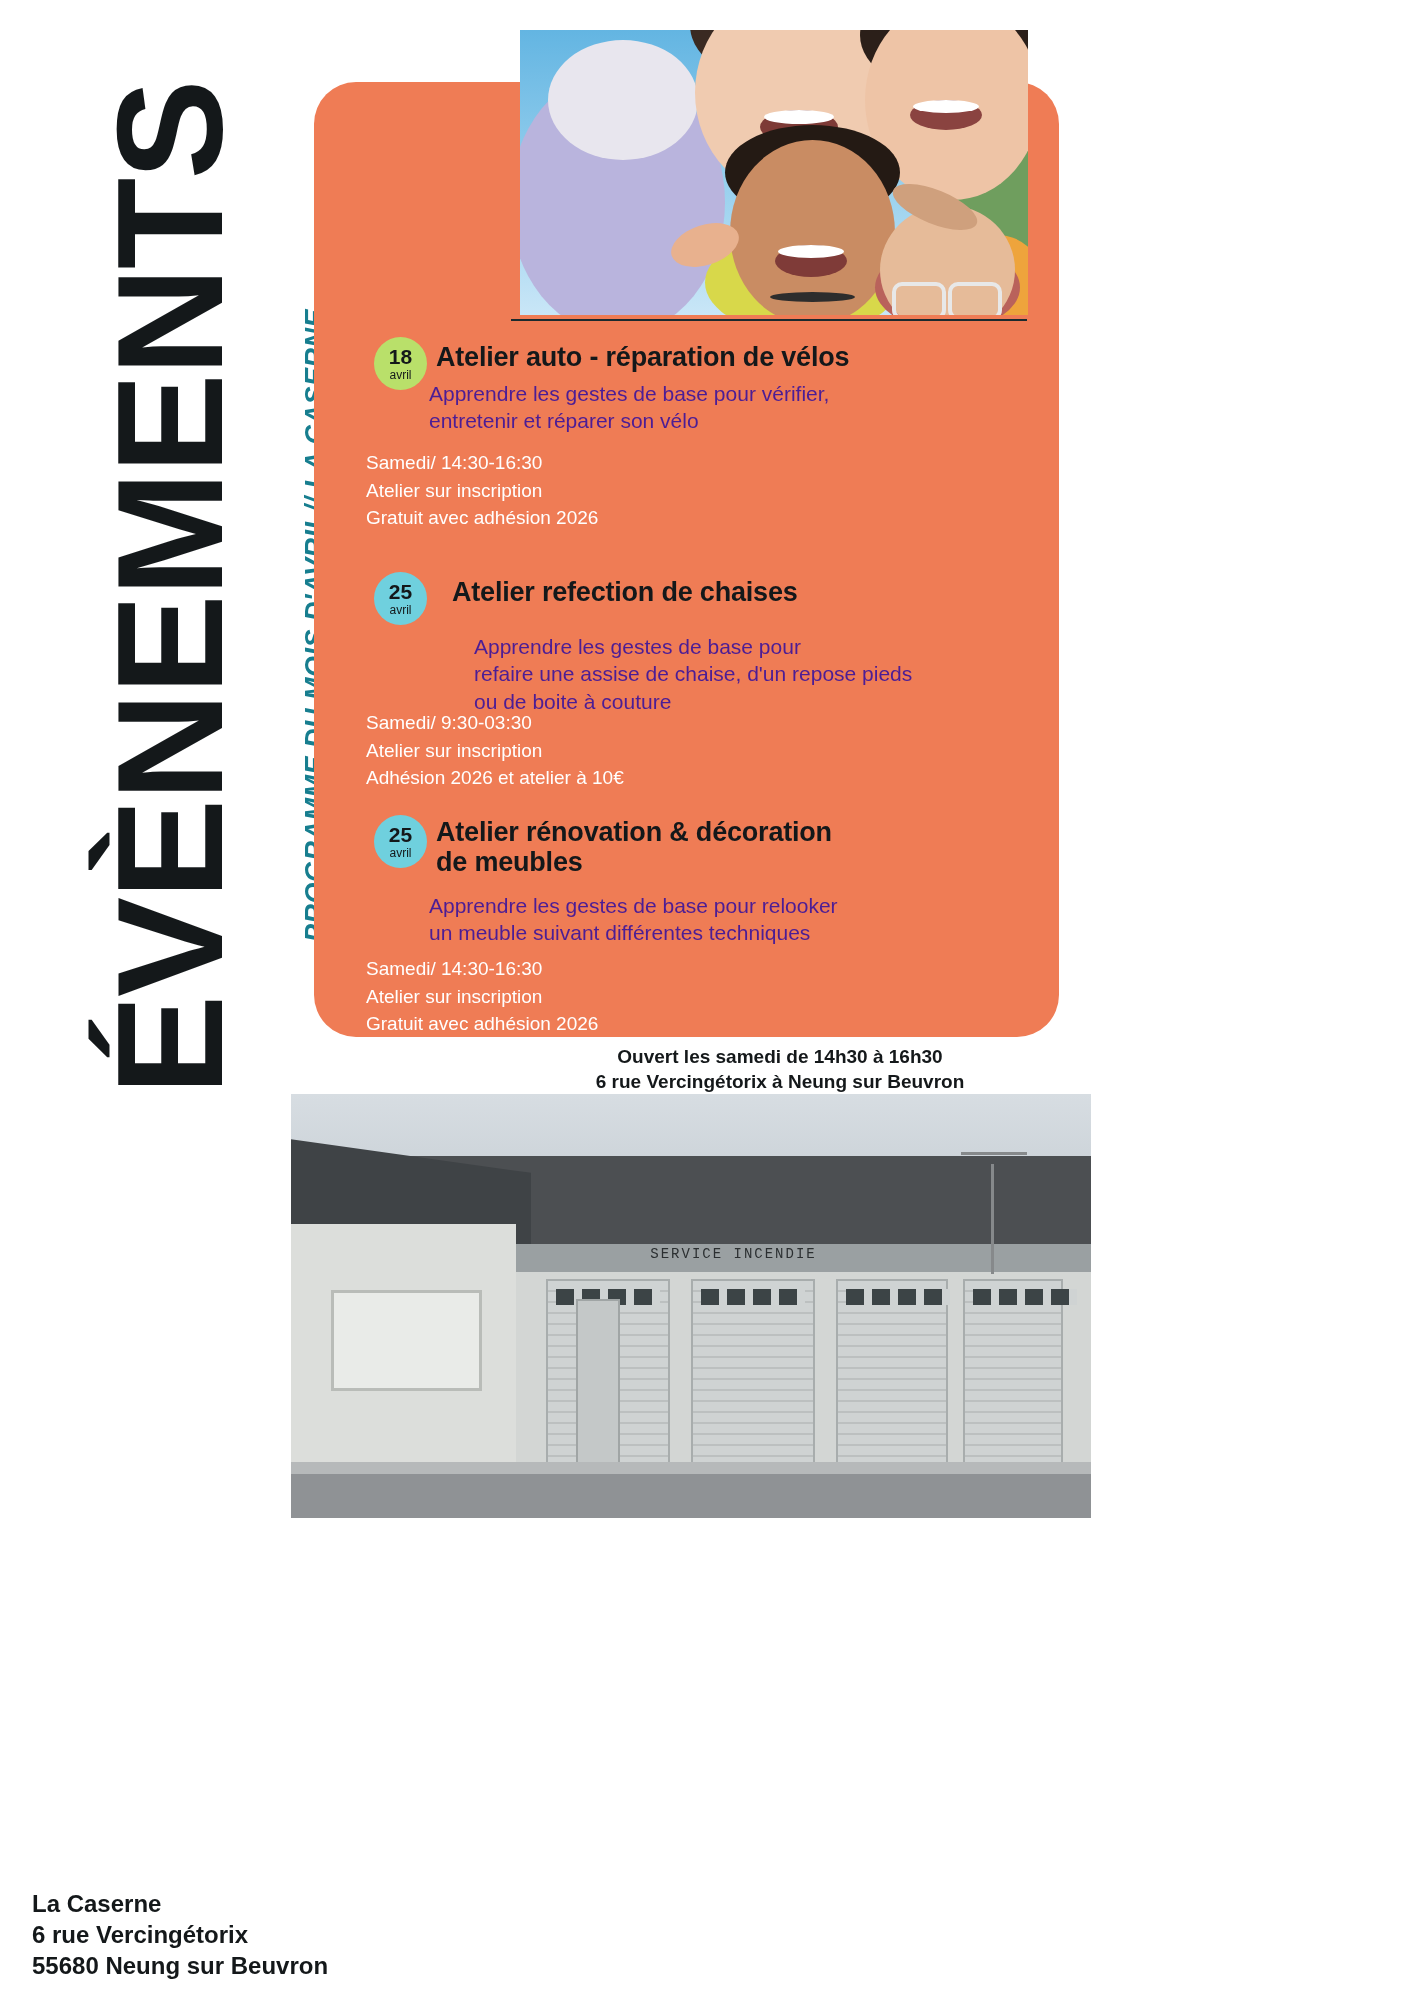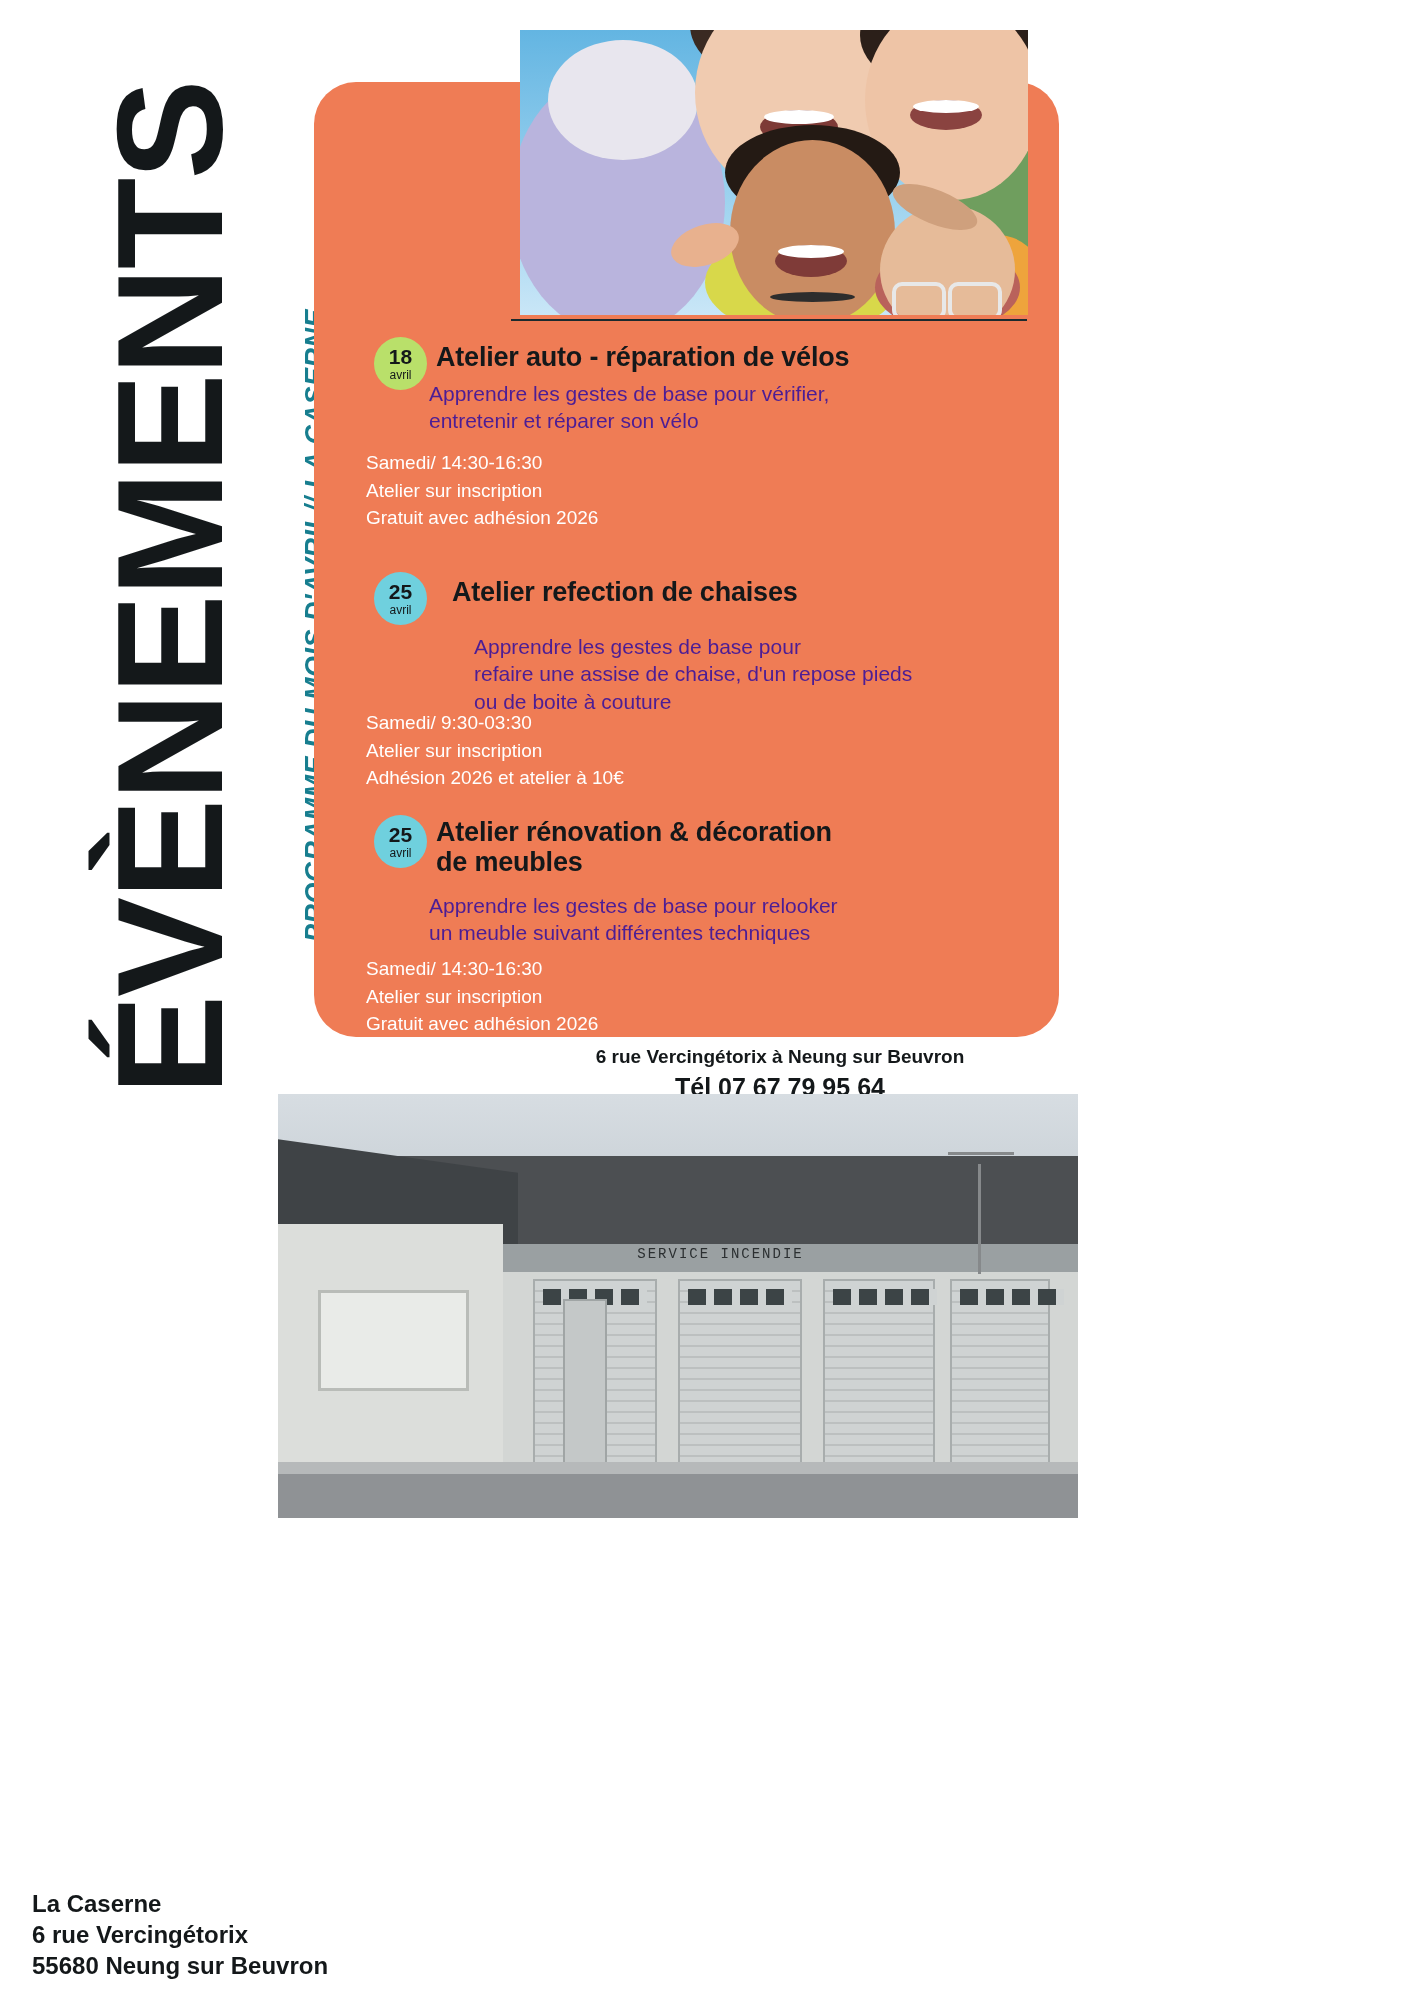--- a/index.html
+++ b/index.html
@@ -182,21 +182,21 @@
   }
   #contact-phone {
     font-weight: bold;
     font-size: 25px;
     margin-top: 3px;
   }
 
   
   #bottom-photo {
     position: absolute;
-    left: 278px;
+    left: 291px;
     top: 1094px;
     width: 800px;
     height: 424px;
     overflow: hidden;
     background: #cfd3d6;
   }
   #bp-sky { position:absolute; left:0; top:0; width:800px; height:150px; background: linear-gradient(180deg,#d7dde2 0%, #c2cad0 100%); }
   #bp-roof { position:absolute; left:0; top:62px; width:800px; height:95px; background:#4c4f52; }
   #bp-roof2 { position:absolute; left:0; top:62px; width:240px; height:110px; background:#3f4346; transform: skewY(8deg); }
   #bp-facade { position:absolute; left:0; top:150px; width:800px; height:230px; background:#d3d6d4; }
@@ -302,20 +302,21 @@
   <div class="person" id="tp-p5beanie"></div>
   <div class="person" id="tp-p5"></div>
   <div id="tp-p5g1" style="position:absolute;"></div>
   <div id="tp-p5g2" style="position:absolute;"></div>
   <div class="person" id="tp-arm1"></div>
   <div class="person" id="tp-arm2"></div>
 </div>
 <div id="photo-underline"></div>
 
 <div id="contact-block">
+  <div id="contact-hours">Ouvert les samedi de 14h30 à 16h30</div>
   <div id="contact-address">6 rue Vercingétorix à Neung sur Beuvron</div>
   <div id="contact-phone">Tél 07 67 79 95 64</div>
 </div>
 
 <div id="bottom-photo">
   <div id="bp-sky"></div>
   <div id="bp-roof"></div>
   <div id="bp-roof2"></div>
   <div id="bp-facade"></div>
   <div id="bp-leftwall"></div>

